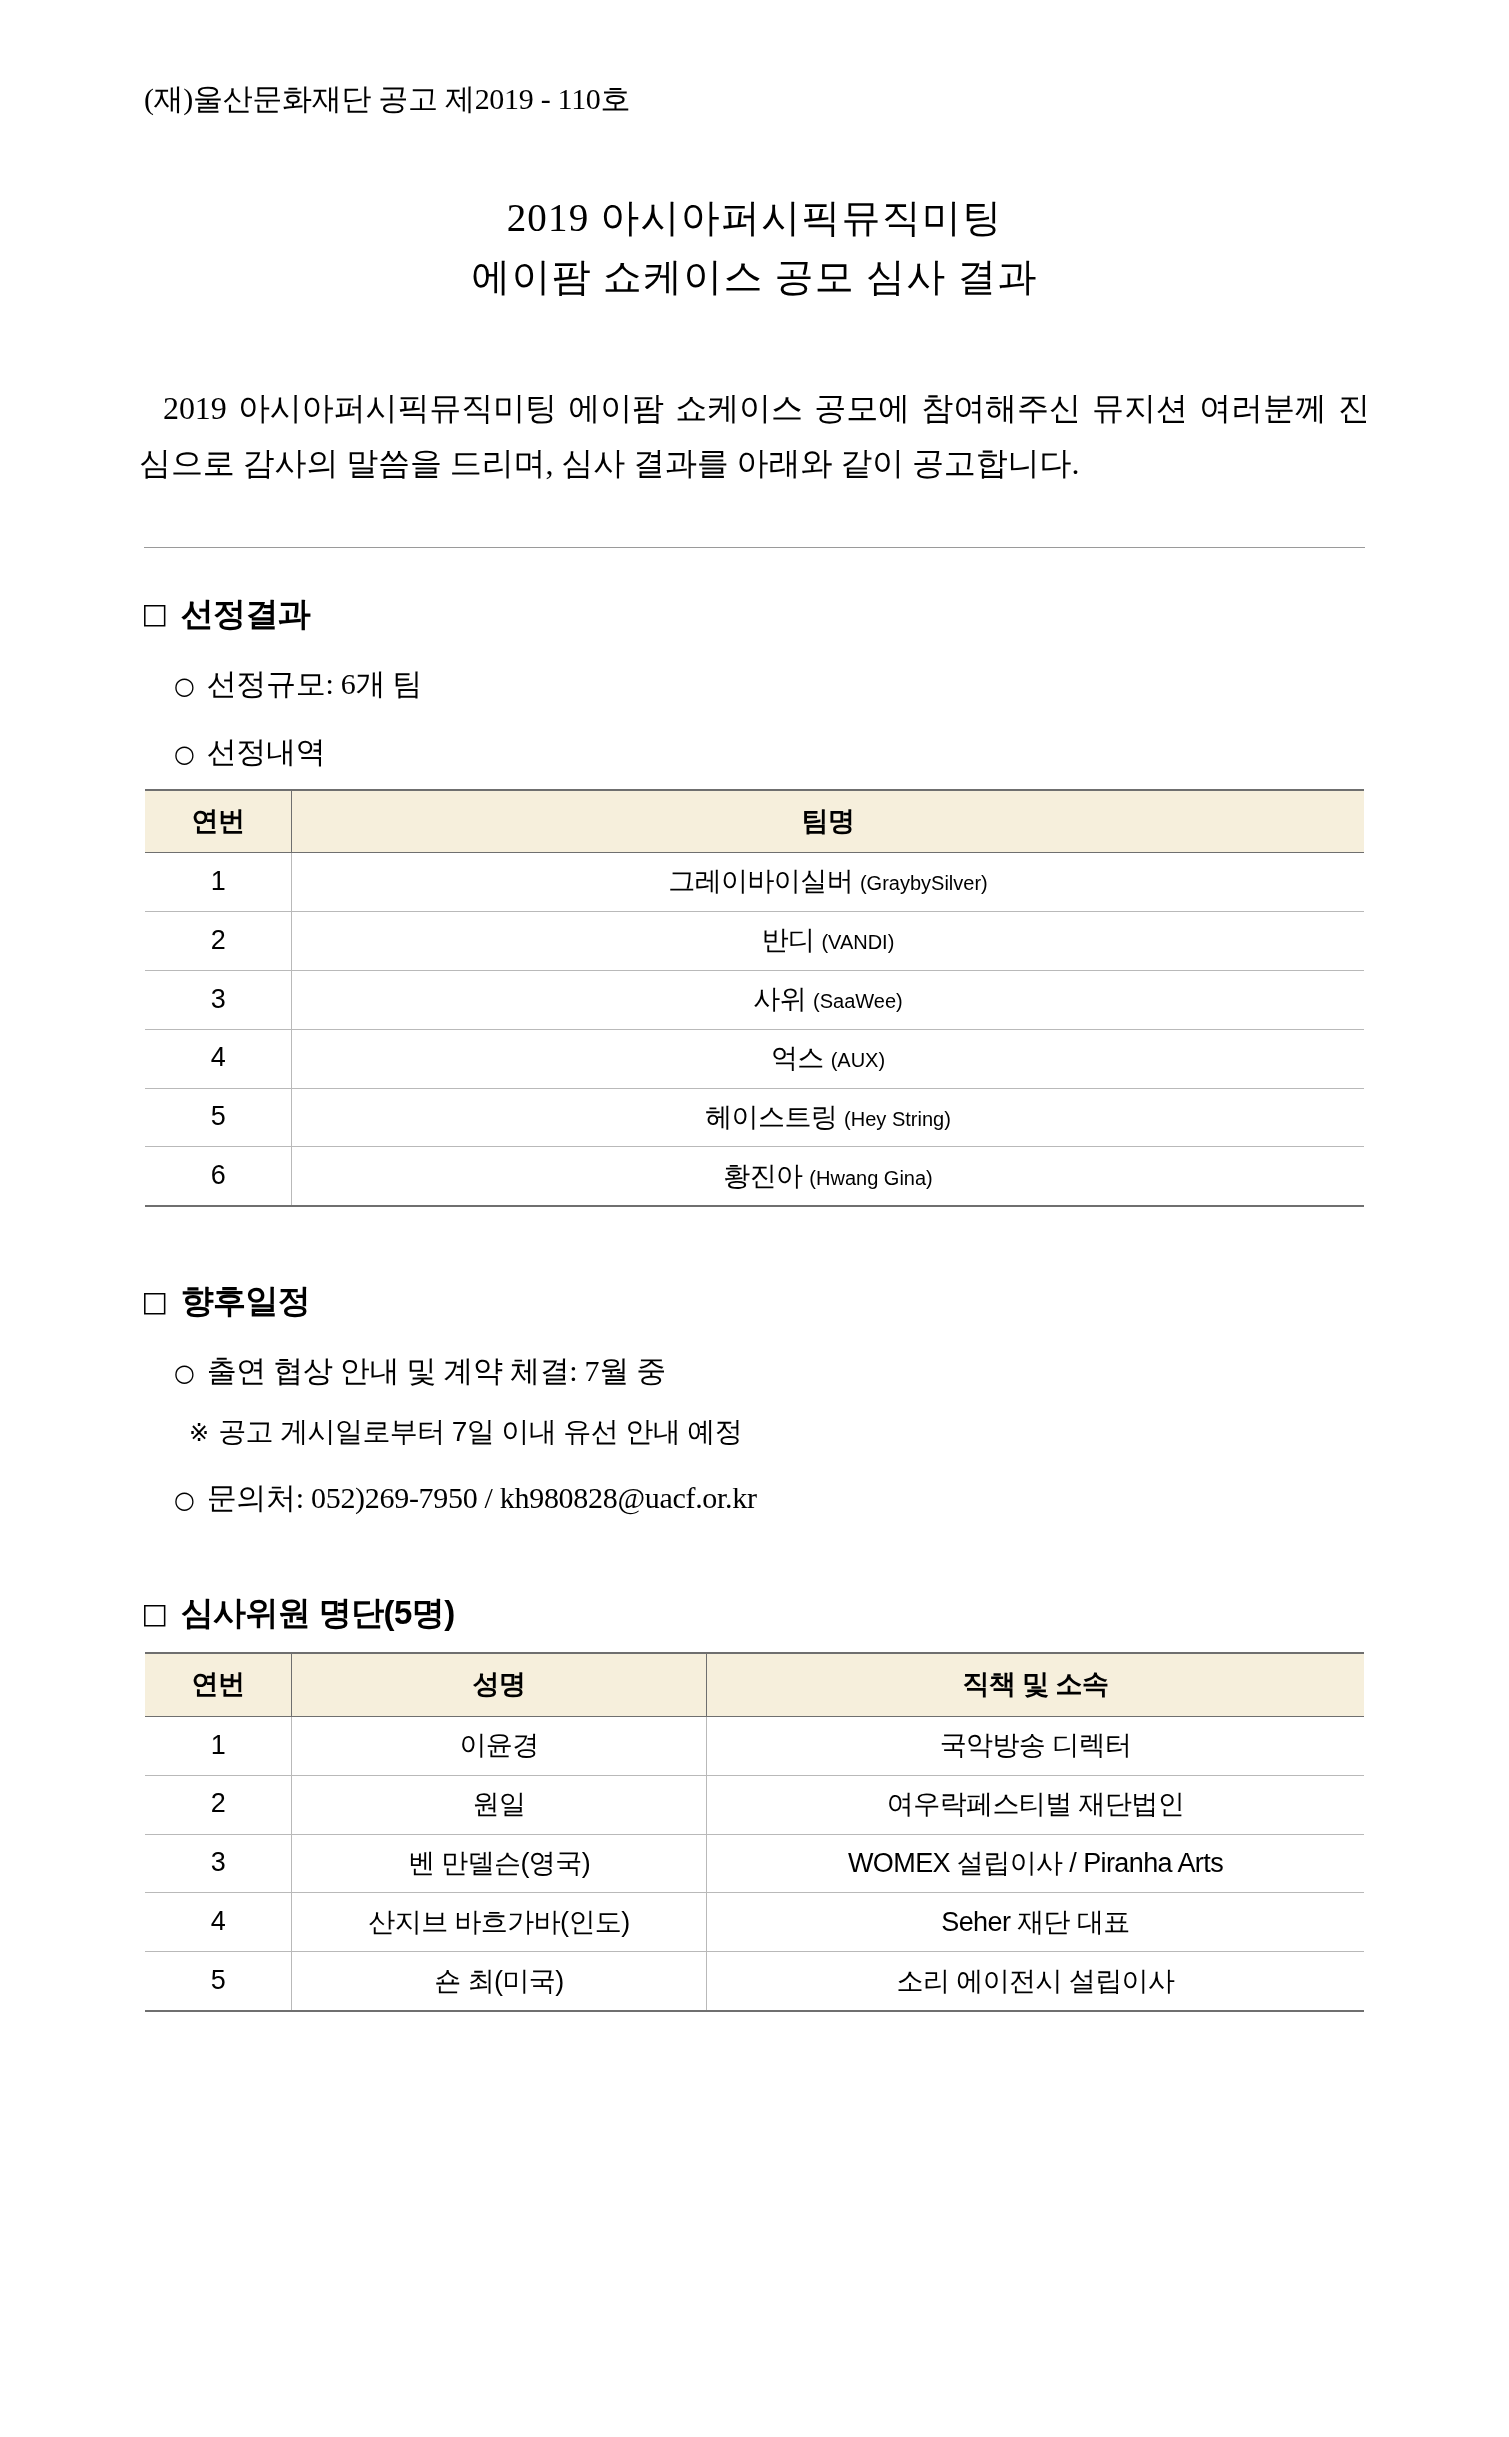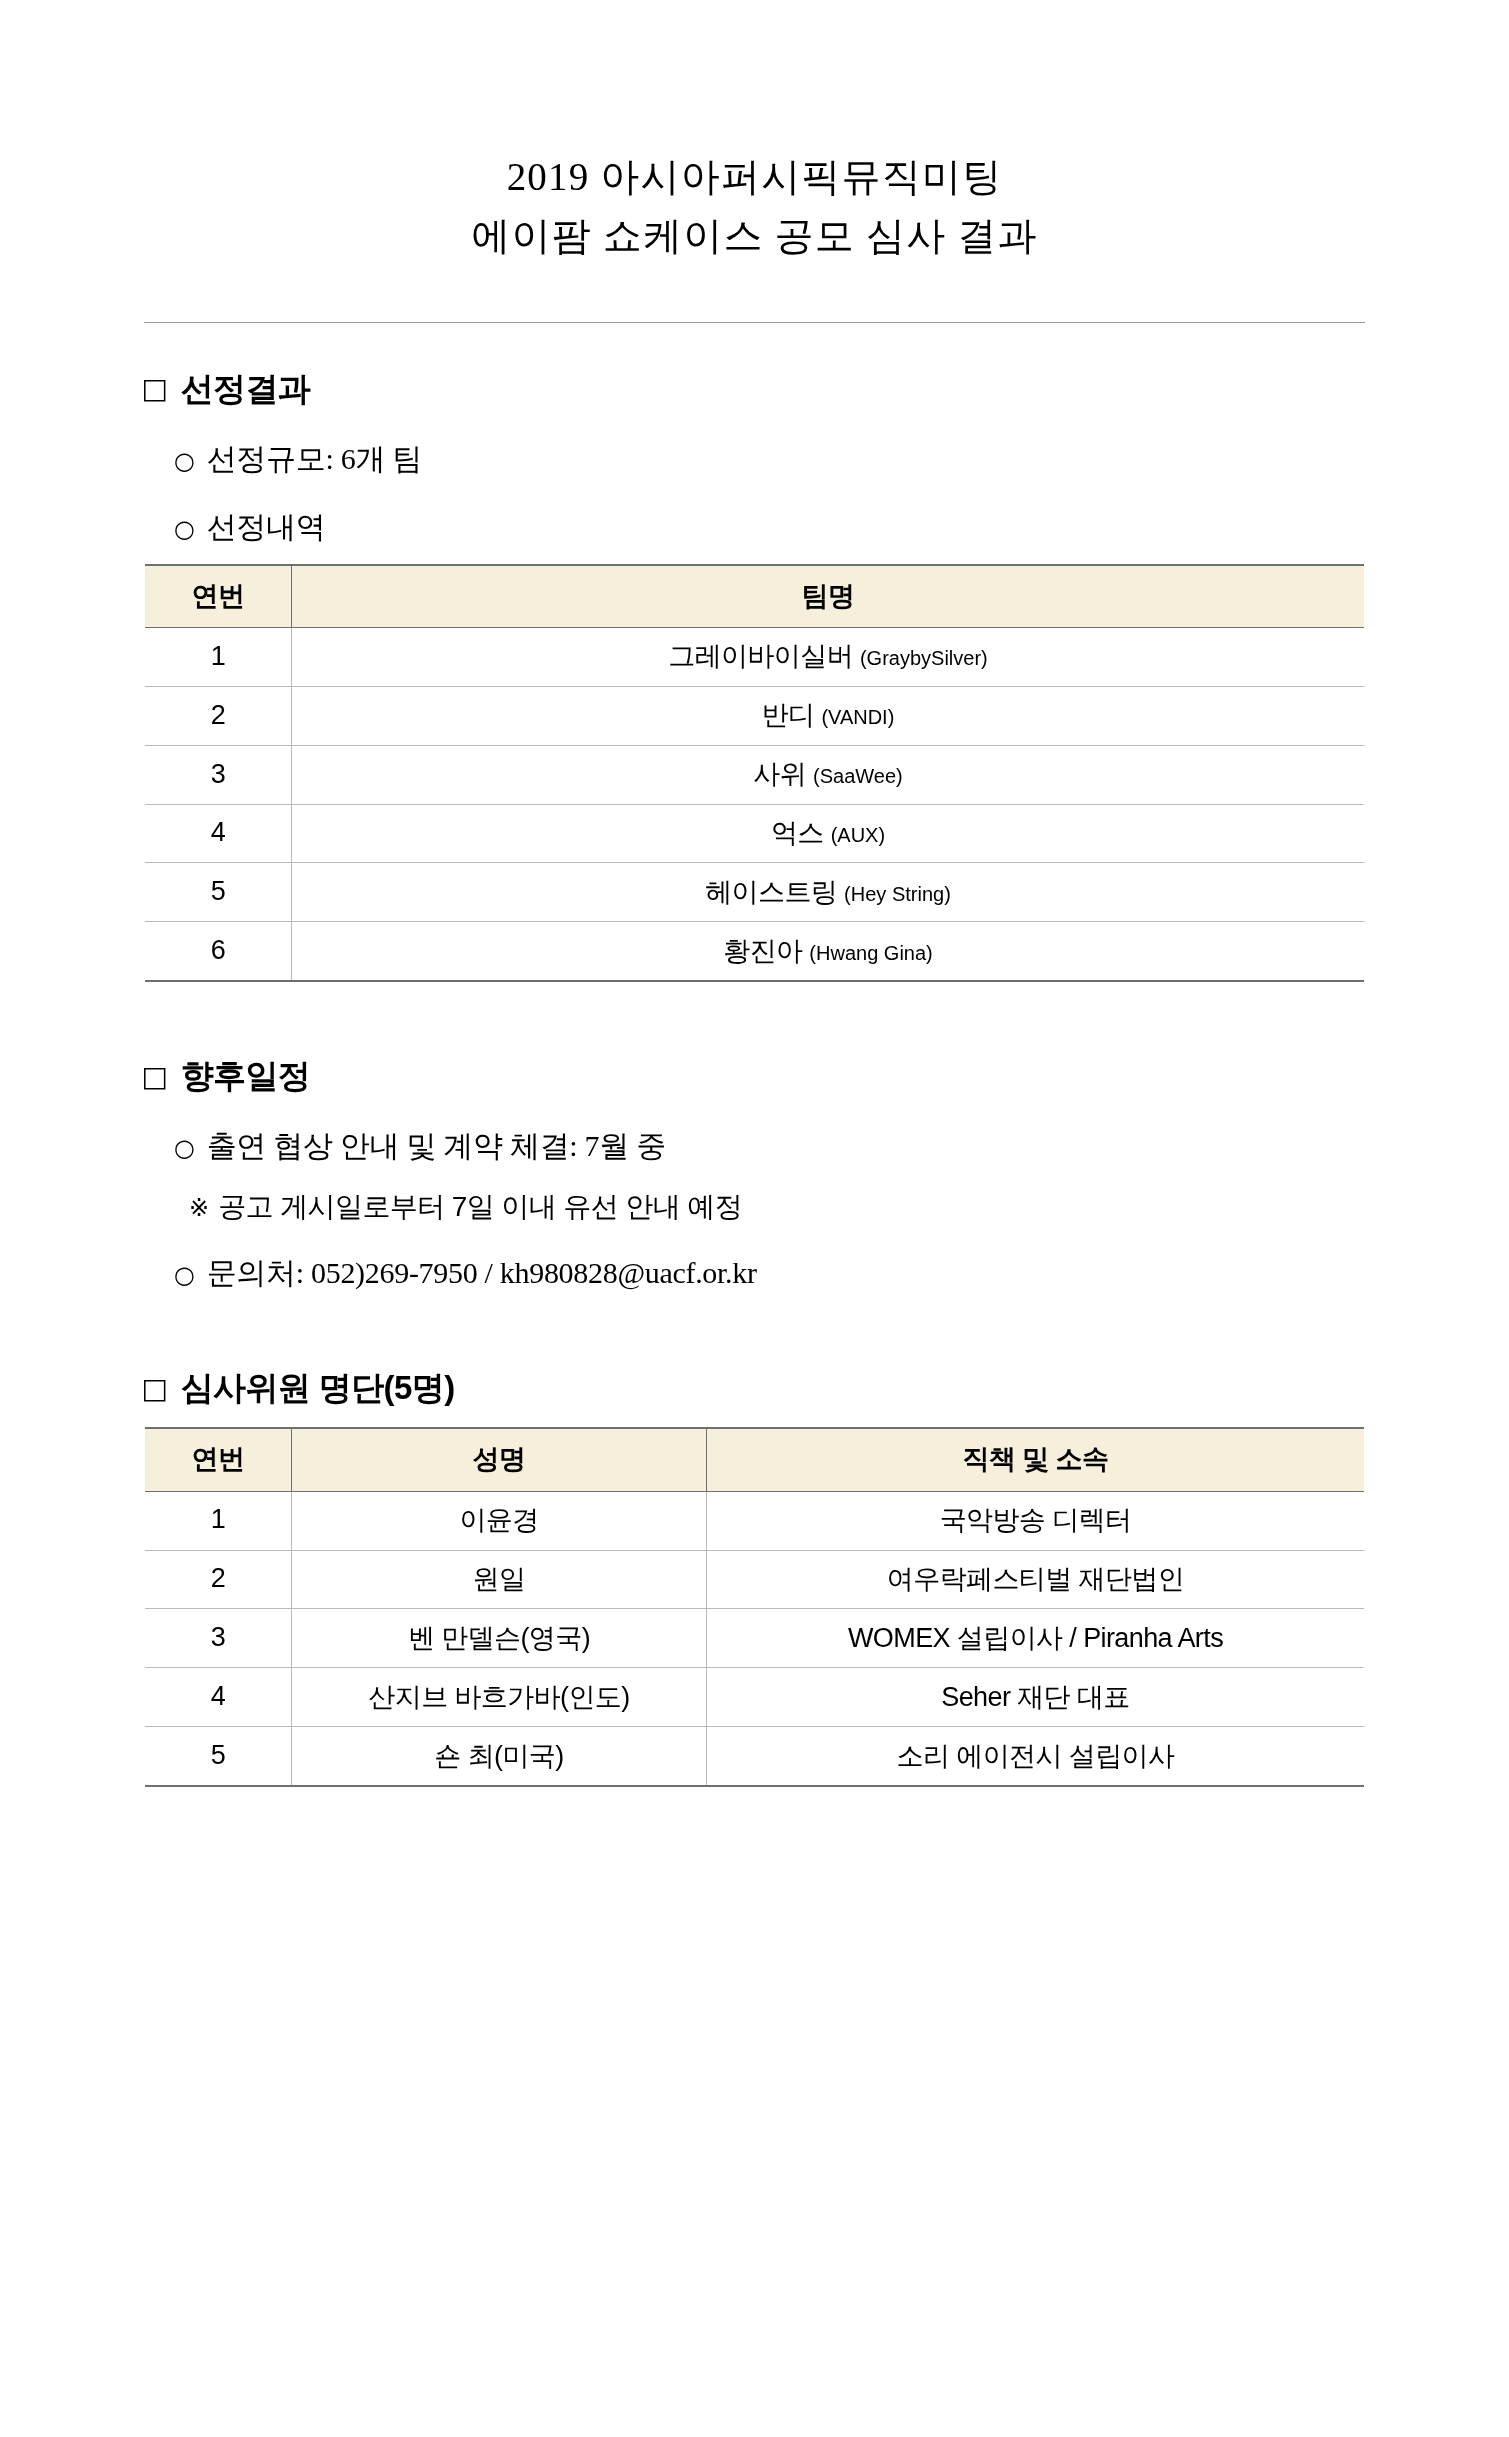--- a/index.html
+++ b/index.html
@@ -148,26 +148,28 @@
   .rom { font-size: 20px; letter-spacing: 0; }
   .tbl-gap-top { margin-top: 18px; }
   .section-gap { height: 28px; }
   .email-seg { font-family: "Liberation Serif", serif; }
 </style>
 </head>
 <body>
 
 <div class="page">
 
+  <div class="doc-number">(재)울산문화재단 공고 제2019 - 110호</div>
 
   <div class="title-block">
     <div class="title-line">2019 아시아퍼시픽뮤직미팅</div>
     <div class="title-line">에이팜 쇼케이스 공모 심사 결과</div>
   </div>
 
+  <p class="intro">2019 아시아퍼시픽뮤직미팅 에이팜 쇼케이스 공모에 참여해주신 뮤지션 여러분께 진심으로 감사의 말씀을 드리며, 심사 결과를 아래와 같이 공고합니다.</p>
 
   <div class="sign-block">
   </div>
 
   <hr class="divider">
 
   <div class="section-head">
     <span class="box-glyph">□</span>
     <span>선정결과</span>
   </div>

